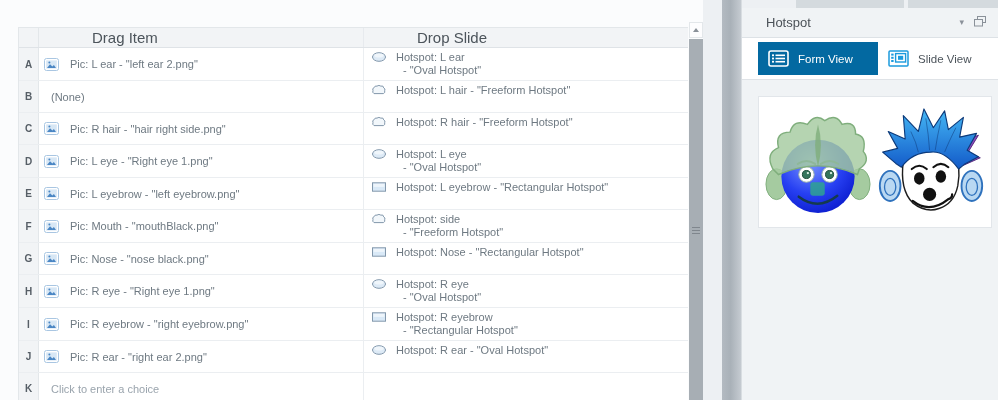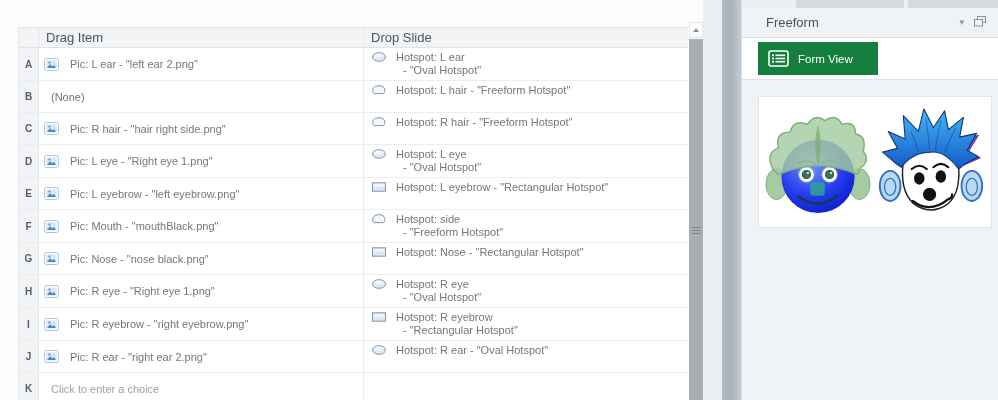--- a/index.html
+++ b/index.html
@@ -5,21 +5,21 @@
   * { margin:0; padding:0; box-sizing:border-box; }
   html,body { width:998px; height:400px; }
   body { font-family:"Liberation Sans", sans-serif; background:#f9fafb; overflow:hidden; }
   .app { position:relative; width:998px; height:400px; overflow:hidden; }
 
   
   .left-pane { position:absolute; left:0; top:0; width:722px; height:400px; background:#fbfcfd; }
   .pane-title { position:absolute; left:18px; top:6px; font-size:11.5px; font-weight:bold; color:#3e454c; }
   .ddtable { position:absolute; left:18px; top:27px; width:670px; border-top:1px solid #e3e7ea; border-left:1px solid #e3e7ea; background:#fff; }
   .thead { display:grid; grid-template-columns:20px 325px 1fr; height:20px; background:#f2f4f6; border-bottom:1px solid #dfe3e7; }
-  .thead .th { display:flex; align-items:center; padding-left:7px; font-size:13px; color:#4c545b; border-right:1px solid #e7eaee; }
+  .thead .th { display:flex; align-items:center; padding-left:7px; font-size:15px; color:#4c545b; border-right:1px solid #e7eaee;margin-left:46px; }
   .thead .th:last-child { border-right:none; }
   .thead .corner { border-right:1px solid #e3e7ea; }
   .row { display:grid; grid-template-columns:20px 325px 1fr; min-height:32px; border-bottom:1px solid #ebeef1; background:#fff; }
   .letter-cell { background:#f2f4f6; border-right:1px solid #e3e7ea; display:flex; align-items:center; justify-content:center; font-size:10px; font-weight:bold; color:#565e66; }
   .drag-cell { display:flex; align-items:center; padding-left:3px; border-right:1px solid #ebeef1; font-size:11px; color:#6e7982; }
   .drag-cell .icon { margin-right:11px; margin-left:2px; display:inline-flex; }
   .drag-cell .noicon { padding-left:9px; }
   .drop-cell { display:flex; align-items:flex-start; padding:3px 6px 3px 7px; font-size:11px; color:#6e7982; }
   .drop-cell .icon { margin-right:9px; display:inline-flex; flex:0 0 auto; }
   .lines .line { line-height:13px; }
@@ -44,21 +44,21 @@
   .right-panel { position:absolute; left:741px; top:0; width:257px; height:400px; background:#f0f3f5; border-left:1px solid #d8dde1; }
   .top-strip { position:relative; height:8px; background:#edf0f3; }
   .top-strip .seg { position:absolute; top:0; height:8px; background:#d4dade; }
   .seg1 { left:54px; width:108px; }
   .seg2 { left:166px; width:91px; }
   .panel-header { height:30px; display:flex; align-items:center; padding:0 12px 0 24px; font-size:13px; color:#4a5157; border-bottom:1px solid #dde2e6; }
   .hdr-icons { margin-left:auto; display:flex; align-items:center; gap:10px; }
   .chev { font-size:9px; color:#8a9199; line-height:1; }
   .tabbar { height:42px; background:#fff; border-bottom:1px solid #dfe3e7; display:flex; align-items:center; padding-left:16px; }
   .tab { height:33px; width:120px; display:flex; align-items:center; gap:9px; padding-left:10px; font-size:11.5px; }
-  .tab.active { background:#15803d; color:#fff; }
+  .tab.active { background:#0369a1; color:#fff; }
   .tab.inactive { background:#fff; color:#4c545b; }
   .panel-content { position:relative; height:320px; }
   .preview-card { position:absolute; left:16px; top:16px; width:234px; height:132px; background:#fff; border:1px solid #e2e6ea;
                   display:flex; align-items:center; justify-content:space-evenly; }
 </style>
 </head>
 <body>
 
 <div class="app">
 
@@ -338,21 +338,21 @@
 
   <div class="splitter"></div>
 
   <div class="right-panel">
     <div class="top-strip">
       <span class="seg seg1"></span>
       <span class="seg seg2"></span>
     </div>
 
     <div class="panel-header">
-      <span>Freeform</span>
+      <span>Hotspot</span>
       <span class="hdr-icons">
         <span class="chev">▾</span>
         <span>
           <svg width="12" height="11" viewBox="0 0 12 11">
             <rect x="3.5" y="0.5" width="8" height="6" fill="none" stroke="#8a9199"></rect>
             <rect x="0.5" y="3.5" width="8" height="6.5" fill="#f0f3f5" stroke="#8a9199"></rect>
           </svg>
         </span>
       </span>
     </div>
@@ -364,20 +364,33 @@
             <rect x="1" y="1" width="19" height="15" rx="2" fill="none" stroke="#ffffff" stroke-width="1.6"></rect>
             <rect x="4" y="4.4" width="2" height="1.8" fill="#ffffff"></rect>
               <line x1="7.5" y1="5.3" x2="17" y2="5.3" stroke="#ffffff" stroke-width="1.6"></line>
             <rect x="4" y="7.6" width="2" height="1.8" fill="#ffffff"></rect>
               <line x1="7.5" y1="8.5" x2="17" y2="8.5" stroke="#ffffff" stroke-width="1.6"></line>
             <rect x="4" y="10.8" width="2" height="1.8" fill="#ffffff"></rect>
               <line x1="7.5" y1="11.7" x2="17" y2="11.7" stroke="#ffffff" stroke-width="1.6"></line>
           </svg>
         </span>
         <span>Form View</span>
+      </div>
+      <div class="tab inactive">
+        <span class="icon">
+          <svg width="21" height="17" viewBox="0 0 21 17">
+            <rect x="1" y="1" width="19" height="15" rx="1" fill="none" stroke="#1b9add" stroke-width="1.5"></rect>
+            <rect x="3.2" y="3.6" width="2.4" height="2" fill="#1b9add"></rect>
+            <rect x="3.2" y="6.8" width="2.4" height="2" fill="#1b9add"></rect>
+            <rect x="3.2" y="10" width="2.4" height="2" fill="#1b9add"></rect>
+            <rect x="7.6" y="3.6" width="10" height="8.4" fill="none" stroke="#1b9add" stroke-width="1.4"></rect>
+            <rect x="10" y="5.8" width="5.2" height="4" fill="#1b9add"></rect>
+          </svg>
+        </span>
+        <span>Slide View</span>
       </div>
     </div>
 
     <div class="panel-content">
       <div class="preview-card">
 
         <svg width="106" height="118" viewBox="0 0 110 122">
           <defs>
             <radialGradient id="blueFace" cx="0.4" cy="0.3" r="0.8">
               <stop offset="0" stop-color="#7c97ff"></stop>

